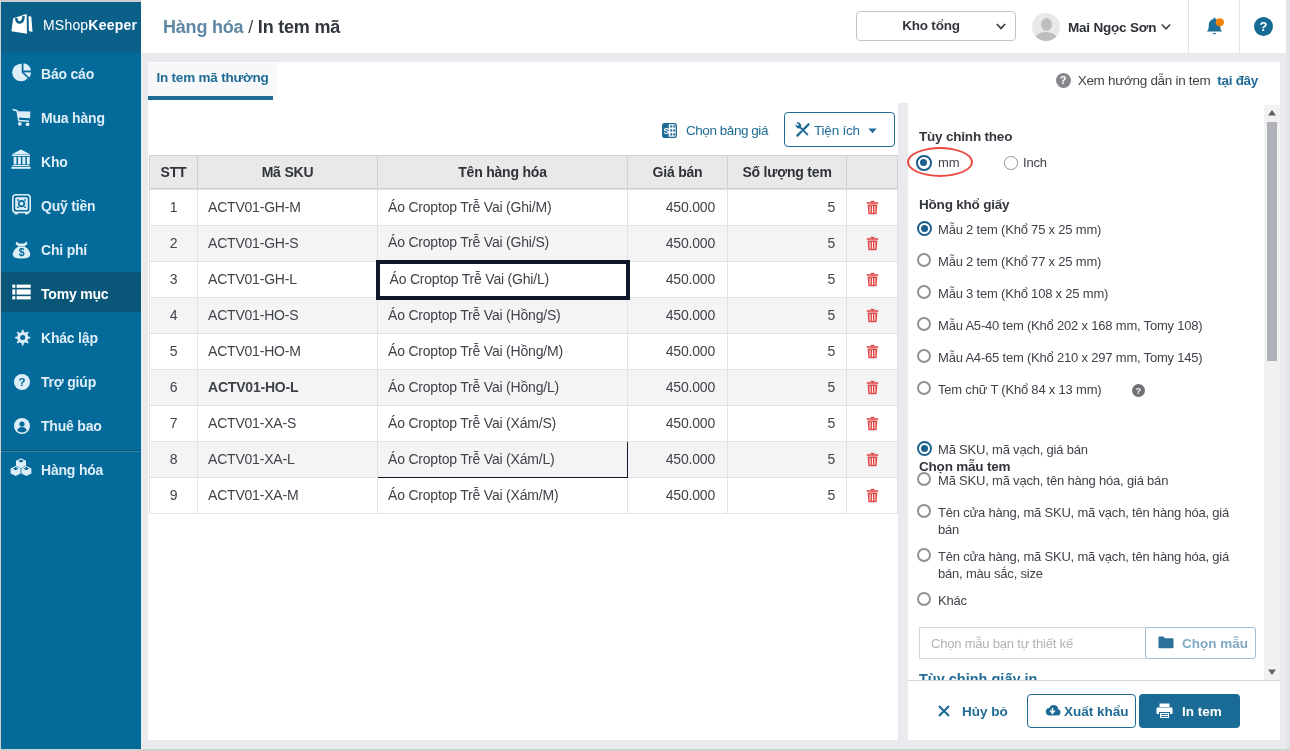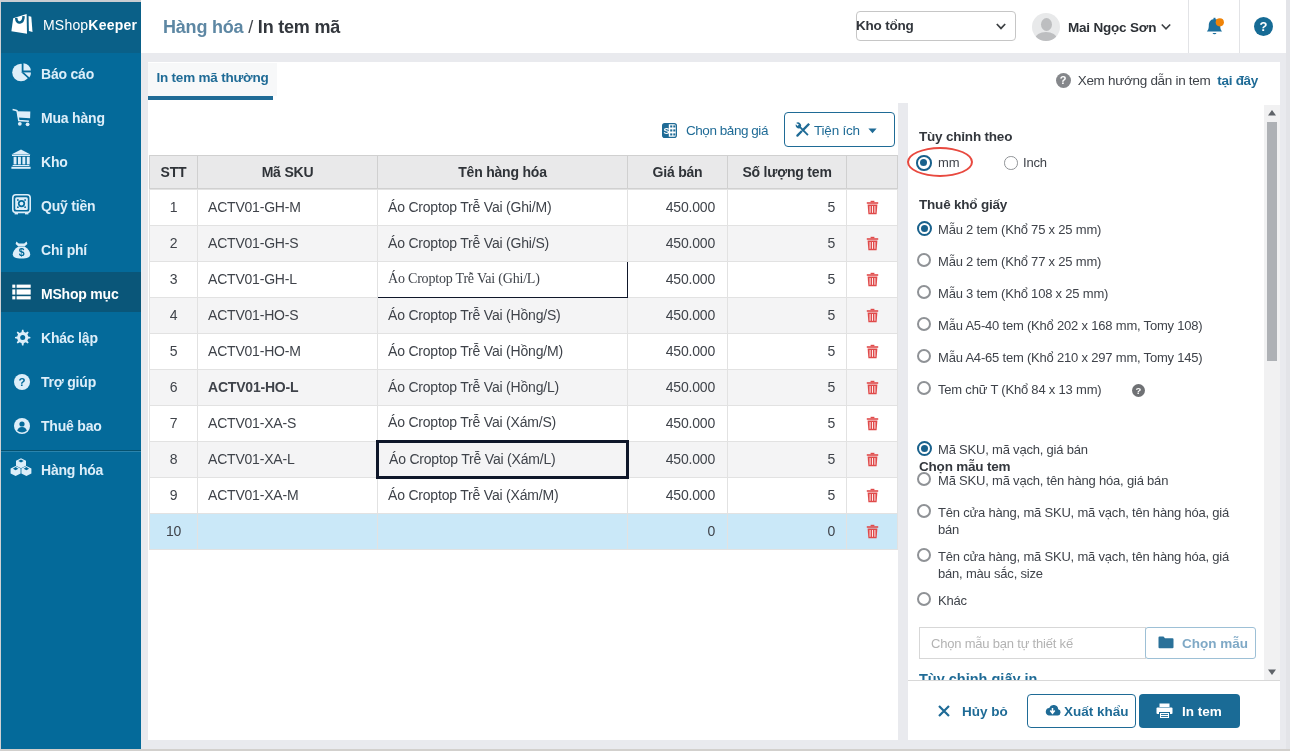--- a/index.html
+++ b/index.html
@@ -84,21 +84,21 @@
   <div class="abs" style="left:41px;top:242px;">Chi phí</div>
 
   <svg class="abs" style="left:12px;top:284px;" width="19" height="16" viewBox="0 0 19 16">
     <rect x="0.3" y="0.6" width="3" height="3.2" fill="#ffffff"></rect>
     <rect x="4.6" y="0.6" width="14.1" height="3.2" fill="#ffffff"></rect>
     <rect x="0.3" y="5.4" width="3" height="5.2" fill="#ffffff"></rect>
     <rect x="4.6" y="5.4" width="14.1" height="5.2" fill="#ffffff"></rect>
     <rect x="0.3" y="12.2" width="3" height="3.2" fill="#ffffff"></rect>
     <rect x="4.6" y="12.2" width="14.1" height="3.2" fill="#ffffff"></rect>
   </svg>
-  <div class="abs" style="left:41px;top:286px;color:#ffffff;">MShop mục</div>
+  <div class="abs" style="left:41px;top:286px;color:#ffffff;">Tomy mục</div>
 
   <svg class="abs" style="left:13px;top:329px;" width="18" height="18" viewBox="0 0 18 18">
     <path d="M9 0.8 L10.4 0.8 L10.9 3.1 a6.2 6.2 0 0 1 1.8 0.75 L14.7 2.6 L15.7 3.6 L14.4 5.6 a6.2 6.2 0 0 1 0.75 1.8 L17.4 7.9 L17.4 9.3 L15.1 9.8 a6.2 6.2 0 0 1 -0.75 1.8 L15.7 13.6 L14.7 14.6 L12.7 13.3 a6.2 6.2 0 0 1 -1.8 0.75 L10.4 16.4 L9 16.4 L8.5 14.1 a6.2 6.2 0 0 1 -1.8 -0.75 L4.7 14.6 L3.7 13.6 L5 11.6 a6.2 6.2 0 0 1 -0.75 -1.8 L2 9.3 L2 7.9 L4.3 7.4 a6.2 6.2 0 0 1 0.75 -1.8 L3.7 3.6 L4.7 2.6 L6.7 3.9 a6.2 6.2 0 0 1 1.8 -0.75 Z" fill="#ddeef9"></path>
     <circle cx="9.7" cy="8.6" r="2.5" fill="#046a9a"></circle>
   </svg>
   <div class="abs" style="left:41px;top:330px;">Khác lập</div>
 
   <svg class="abs" style="left:13px;top:373px;" width="18" height="18" viewBox="0 0 18 18">
     <circle cx="9" cy="9" r="8" fill="#ddeef9"></circle>
     <text x="9" y="13" font-size="11.5" font-weight="bold" fill="#046a9a" text-anchor="middle">?</text>
@@ -120,21 +120,21 @@
     <path d="M16.4 8.899999999999999 L21.4 11.399999999999999 L21.4 16.4 L16.4 18.9 L11.399999999999999 16.4 L11.399999999999999 11.399999999999999 Z" fill="#ddeef9"></path>
       <path d="M16.4 10.1 L19.099999999999998 11.7 L16.4 13.299999999999999 L13.7 11.7 Z" fill="#046a9a"></path>
   </svg>
   <div class="abs" style="left:41px;top:462px;">Hàng hóa</div>
 </div>
 
 <div class="abs" style="left:141px;top:0;width:1149px;height:53px;background:#ffffff;"></div>
 <div class="abs" style="left:163px;top:17px;font-size:18px;font-weight:bold;color:#33373d;letter-spacing:-0.2px;"><span style="color:#5d87a3;">Hàng hóa</span> <span style="font-weight:normal;color:#44484e;">/</span> In tem mã</div>
 
 <div class="abs" style="left:856px;top:11px;width:160px;height:30px;border:1px solid #c6c6c6;border-radius:4px;background:#fff;"></div>
-<div class="abs" style="left:856px;top:11px;width:150px;height:30px;line-height:29px;font-size:13.5px;font-weight:bold;color:#33373d;letter-spacing:-0.2px;">Kho tổng</div>
+<div class="abs" style="left:856px;top:11px;width:150px;height:30px;line-height:29px;text-align:center;font-size:13.5px;font-weight:bold;color:#33373d;letter-spacing:-0.2px;">Kho tổng</div>
 <svg class="abs" style="left:995px;top:22px;" width="12" height="9" viewBox="0 0 12 9">
     <path d="M1.8 2 L6 6.4 L10.2 2" fill="none" stroke="#3c4043" stroke-width="1.7"></path>
   </svg>
 
 <div class="abs" style="left:1032px;top:13px;width:28px;height:28px;border-radius:50%;background:#e8e9ea;overflow:hidden;">
   <div class="abs" style="left:8.5px;top:4.5px;width:11px;height:13px;border-radius:50%;background:#bdbec0;"></div>
   <div class="abs" style="left:3px;top:18.5px;width:22px;height:14px;border-radius:50% 50% 0 0;background:#bdbec0;"></div>
 </div>
 <div class="abs" style="left:1068px;top:19.5px;font-size:13.5px;font-weight:bold;color:#2d3136;letter-spacing:-0.2px;">Mai Ngọc Sơn</div>
 <svg class="abs" style="left:1160px;top:23px;" width="12" height="8" viewBox="0 0 12 8">
@@ -245,21 +245,21 @@
           <td style="border:1px solid #e2e2e2;text-align:center;"><svg width="13" height="15" viewBox="0 0 13 15" style="display:inline-block;vertical-align:middle;">
               <path d="M0.8 2.2 h11.4 v1.6 h-11.4 z" fill="#e04a4a"></path>
               <path d="M4.6 0.8 h3.8 v1.4 h-3.8 z" fill="#e04a4a"></path>
               <path d="M1.6 4.6 h9.8 l-0.8 9.6 h-8.2 z" fill="#e04a4a"></path>
               <path d="M4.1 6 v6.8 M6.5 6 v6.8 M8.9 6 v6.8" stroke="#ffffff" stroke-width="0.9"></path>
             </svg></td>
         </tr>
 <tr style="height:36px;background:#ffffff;">
           <td style="border:1px solid #e2e2e2;text-align:center;">3</td>
           <td style="border:1px solid #e2e2e2;padding-left:10px;">ACTV01-GH-L</td>
-          <td style="border:1px solid #0f172a;padding-left:10px;font-family:Liberation Serif, serif;">Áo Croptop Trễ Vai (Ghi/L)</td>
+          <td style="border:4px solid #0f172a;padding-left:10px;">Áo Croptop Trễ Vai (Ghi/L)</td>
           <td style="border:1px solid #e2e2e2;text-align:right;padding-right:12px;">450.000</td>
           <td style="border:1px solid #e2e2e2;text-align:right;padding-right:11px;">5</td>
           <td style="border:1px solid #e2e2e2;text-align:center;"><svg width="13" height="15" viewBox="0 0 13 15" style="display:inline-block;vertical-align:middle;">
               <path d="M0.8 2.2 h11.4 v1.6 h-11.4 z" fill="#e04a4a"></path>
               <path d="M4.6 0.8 h3.8 v1.4 h-3.8 z" fill="#e04a4a"></path>
               <path d="M1.6 4.6 h9.8 l-0.8 9.6 h-8.2 z" fill="#e04a4a"></path>
               <path d="M4.1 6 v6.8 M6.5 6 v6.8 M8.9 6 v6.8" stroke="#ffffff" stroke-width="0.9"></path>
             </svg></td>
         </tr>
 <tr style="height:36px;background:#f4f4f5;">
@@ -310,49 +310,36 @@
           <td style="border:1px solid #e2e2e2;text-align:center;"><svg width="13" height="15" viewBox="0 0 13 15" style="display:inline-block;vertical-align:middle;">
               <path d="M0.8 2.2 h11.4 v1.6 h-11.4 z" fill="#e04a4a"></path>
               <path d="M4.6 0.8 h3.8 v1.4 h-3.8 z" fill="#e04a4a"></path>
               <path d="M1.6 4.6 h9.8 l-0.8 9.6 h-8.2 z" fill="#e04a4a"></path>
               <path d="M4.1 6 v6.8 M6.5 6 v6.8 M8.9 6 v6.8" stroke="#ffffff" stroke-width="0.9"></path>
             </svg></td>
         </tr>
 <tr style="height:36px;background:#f4f4f5;">
           <td style="border:1px solid #e2e2e2;text-align:center;">8</td>
           <td style="border:1px solid #e2e2e2;padding-left:10px;">ACTV01-XA-L</td>
-          <td style="border:3px solid #0f172a;padding-left:10px;">Áo Croptop Trễ Vai (Xám/L)</td>
+          <td style="border:1px solid #0f172a;padding-left:10px;">Áo Croptop Trễ Vai (Xám/L)</td>
           <td style="border:1px solid #e2e2e2;text-align:right;padding-right:12px;">450.000</td>
           <td style="border:1px solid #e2e2e2;text-align:right;padding-right:11px;">5</td>
           <td style="border:1px solid #e2e2e2;text-align:center;"><svg width="13" height="15" viewBox="0 0 13 15" style="display:inline-block;vertical-align:middle;">
               <path d="M0.8 2.2 h11.4 v1.6 h-11.4 z" fill="#e04a4a"></path>
               <path d="M4.6 0.8 h3.8 v1.4 h-3.8 z" fill="#e04a4a"></path>
               <path d="M1.6 4.6 h9.8 l-0.8 9.6 h-8.2 z" fill="#e04a4a"></path>
               <path d="M4.1 6 v6.8 M6.5 6 v6.8 M8.9 6 v6.8" stroke="#ffffff" stroke-width="0.9"></path>
             </svg></td>
         </tr>
 <tr style="height:36px;background:#ffffff;">
           <td style="border:1px solid #e2e2e2;text-align:center;">9</td>
           <td style="border:1px solid #e2e2e2;padding-left:10px;">ACTV01-XA-M</td>
           <td style="border:1px solid #e2e2e2;padding-left:10px;">Áo Croptop Trễ Vai (Xám/M)</td>
           <td style="border:1px solid #e2e2e2;text-align:right;padding-right:12px;">450.000</td>
           <td style="border:1px solid #e2e2e2;text-align:right;padding-right:11px;">5</td>
-          <td style="border:1px solid #e2e2e2;text-align:center;"><svg width="13" height="15" viewBox="0 0 13 15" style="display:inline-block;vertical-align:middle;">
-              <path d="M0.8 2.2 h11.4 v1.6 h-11.4 z" fill="#e04a4a"></path>
-              <path d="M4.6 0.8 h3.8 v1.4 h-3.8 z" fill="#e04a4a"></path>
-              <path d="M1.6 4.6 h9.8 l-0.8 9.6 h-8.2 z" fill="#e04a4a"></path>
-              <path d="M4.1 6 v6.8 M6.5 6 v6.8 M8.9 6 v6.8" stroke="#ffffff" stroke-width="0.9"></path>
-            </svg></td>
-        </tr>
-<tr style="height:36px;background:#cae8f8;">
-          <td style="border:1px solid #e2e2e2;text-align:center;">10</td>
-          <td style="border:1px solid #e2e2e2;padding-left:10px;"></td>
-          <td style="border:1px solid #e2e2e2;padding-left:10px;"></td>
-          <td style="border:1px solid #e2e2e2;text-align:right;padding-right:12px;">0</td>
-          <td style="border:1px solid #e2e2e2;text-align:right;padding-right:11px;">0</td>
           <td style="border:1px solid #e2e2e2;text-align:center;"><svg width="13" height="15" viewBox="0 0 13 15" style="display:inline-block;vertical-align:middle;">
               <path d="M0.8 2.2 h11.4 v1.6 h-11.4 z" fill="#e04a4a"></path>
               <path d="M4.6 0.8 h3.8 v1.4 h-3.8 z" fill="#e04a4a"></path>
               <path d="M1.6 4.6 h9.8 l-0.8 9.6 h-8.2 z" fill="#e04a4a"></path>
               <path d="M4.1 6 v6.8 M6.5 6 v6.8 M8.9 6 v6.8" stroke="#ffffff" stroke-width="0.9"></path>
             </svg></td>
         </tr>
 </tbody>
     </table>
 </div>
@@ -371,21 +358,21 @@
   <div class="abs" style="left:919px;top:129px;font-size:13.5px;font-weight:bold;color:#33373d;letter-spacing:-0.2px;">Tùy chỉnh theo</div>
 
   <div class="abs" style="left:916px;top:155px;width:15.5px;height:15.5px;border-radius:50%;border:2.3px solid #19618c;background:#fff;"></div>
   <div class="abs" style="left:920.2px;top:159.2px;width:7.2px;height:7.2px;border-radius:50%;background:#19618c;"></div>
   <div class="abs" style="left:938px;top:155px;font-size:13px;color:#3f434a;letter-spacing:-0.2px;">mm</div>
   <div class="abs" style="left:1004px;top:156px;width:13.5px;height:13.5px;border-radius:50%;border:1.8px solid #8f9296;background:#fff;"></div>
   <div class="abs" style="left:1023px;top:155px;font-size:13px;color:#3f434a;letter-spacing:-0.2px;">Inch</div>
 
   <div class="abs" style="left:907px;top:147px;width:66px;height:30px;border:2.3px solid #e8493f;border-radius:50%;"></div>
 
-  <div class="abs" style="left:919px;top:197px;font-size:13.5px;font-weight:bold;color:#33373d;letter-spacing:-0.2px;">Thuê khổ giấy</div>
+  <div class="abs" style="left:919px;top:197px;font-size:13.5px;font-weight:bold;color:#33373d;letter-spacing:-0.2px;">Hồng khổ giấy</div>
   <div id="radios1">
 <div class="abs" style="left:916.5px;top:221px;width:15px;height:15px;border-radius:50%;border:2.2px solid #19618c;background:#fff;"></div>
       <div class="abs" style="left:920.6px;top:225.1px;width:7.2px;height:7.2px;border-radius:50%;background:#19618c;"></div>
 <div class="abs" style="left:938px;top:222px;font-size:13px;color:#3f434a;letter-spacing:-0.2px;">Mẫu 2 tem (Khổ 75 x 25 mm)</div>
 <div class="abs" style="left:917px;top:253px;width:14px;height:14px;border-radius:50%;border:2px solid #8f9296;background:#fff;"></div>
 <div class="abs" style="left:938px;top:254px;font-size:13px;color:#3f434a;letter-spacing:-0.2px;">Mẫu 2 tem (Khổ 77 x 25 mm)</div>
 <div class="abs" style="left:917px;top:285px;width:14px;height:14px;border-radius:50%;border:2px solid #8f9296;background:#fff;"></div>
 <div class="abs" style="left:938px;top:286px;font-size:13px;color:#3f434a;letter-spacing:-0.2px;">Mẫu 3 tem (Khổ 108 x 25 mm)</div>
 <div class="abs" style="left:917px;top:317px;width:14px;height:14px;border-radius:50%;border:2px solid #8f9296;background:#fff;"></div>
 <div class="abs" style="left:938px;top:318px;font-size:13px;color:#3f434a;letter-spacing:-0.2px;">Mẫu A5-40 tem (Khổ 202 x 168 mm, Tomy 108)</div>

